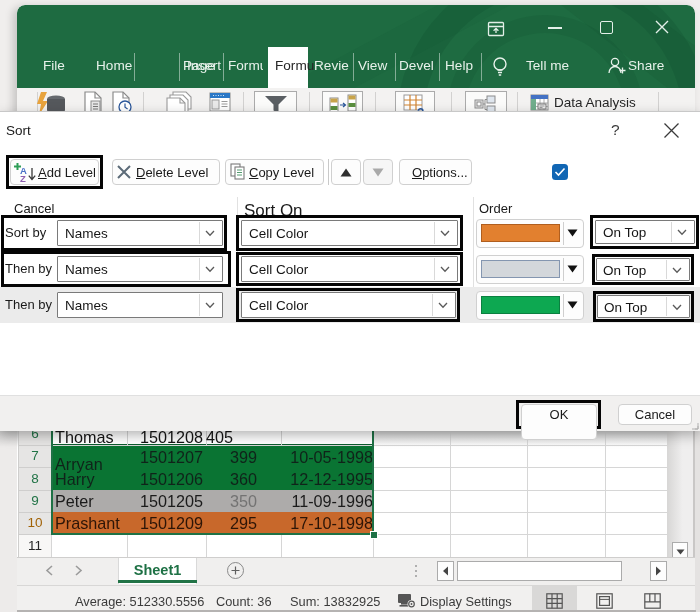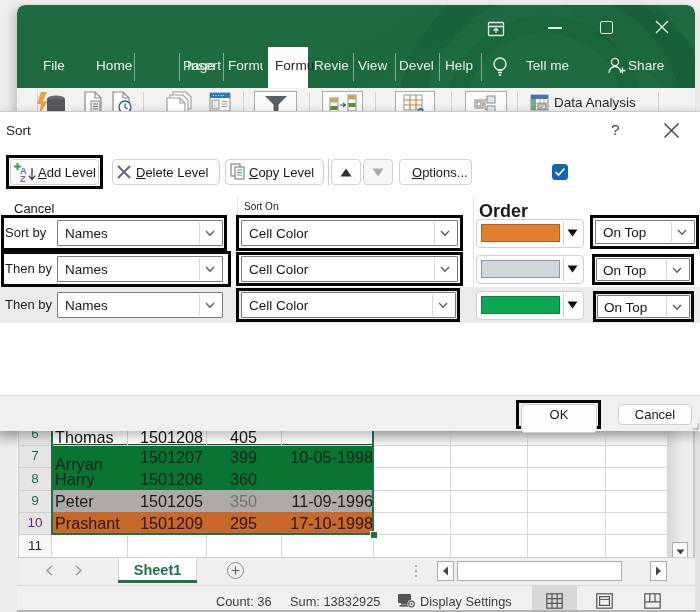--- a/index.html
+++ b/index.html
@@ -173,21 +173,21 @@
     <div class="abs" style="left:17px;top:0;width:683px;height:140px;background:#fff;"></div>
 
     <div class="abs" style="left:0;top:13px;width:700px;height:17px;background:linear-gradient(#bdbdbd,rgba(255,255,255,0));opacity:0.7;"></div>
 
     <div class="abs" style="left:19px;top:0;width:32px;height:117px;background:#e6e5e4;"></div>
     <div class="abs" style="left:19px;top:117px;width:32px;height:23px;background:#f8f7f6;"></div>
     <div class="abs" style="left:19px;top:5px;width:32px;height:23px;font-size:13.5px;color:#217346;text-align:center;line-height:23px;">6</div>
     <div class="abs" style="left:19px;top:28px;width:32px;height:22px;font-size:13.5px;color:#217346;text-align:center;line-height:22px;">7</div>
     <div class="abs" style="left:19px;top:50px;width:32px;height:23px;font-size:13.5px;color:#217346;text-align:center;line-height:23px;">8</div>
     <div class="abs" style="left:19px;top:73px;width:32px;height:22px;font-size:13.5px;color:#217346;text-align:center;line-height:22px;">9</div>
-    <div class="abs" style="left:19px;top:95px;width:32px;height:22px;font-size:13.5px;color:#701a75;text-align:center;line-height:22px;border-radius:10px;">10</div>
+    <div class="abs" style="left:19px;top:95px;width:32px;height:22px;font-size:13.5px;color:#a16207;text-align:center;line-height:22px;border-radius:10px;">10</div>
     <div class="abs" style="left:19px;top:117px;width:32px;height:23px;font-size:13.5px;color:#262626;text-align:center;line-height:23px;">11</div>
 
     <div class="gl-h" style="left:19px;top:28px;width:32px;background:#cfcecd;"></div>
     <div class="gl-h" style="left:19px;top:50px;width:32px;background:#cfcecd;"></div>
     <div class="gl-h" style="left:19px;top:73px;width:32px;background:#cfcecd;"></div>
     <div class="gl-h" style="left:19px;top:95px;width:32px;background:#cfcecd;"></div>
     <div class="gl-h" style="left:19px;top:117px;width:32px;background:#cfcecd;"></div>
     <div class="gl-h" style="left:19px;top:140px;width:32px;background:#cfcecd;"></div>
 
     <div class="gl-v" style="left:18px;top:0;height:140px;background:#cfcecd;"></div>
@@ -213,30 +213,31 @@
 
     <div class="gl-h" style="left:51px;top:28px;width:616px;"></div>
     <div class="gl-h" style="left:373px;top:50px;width:294px;"></div>
     <div class="gl-h" style="left:373px;top:73px;width:294px;"></div>
     <div class="gl-h" style="left:373px;top:95px;width:294px;"></div>
     <div class="gl-h" style="left:51px;top:117px;width:616px;"></div>
     <div class="gl-h" style="left:51px;top:140px;width:616px;"></div>
 
     <div class="abs" style="left:55px;top:11px;">Thomas</div>
     <div class="abs" style="left:127px;top:11px;width:76px;text-align:right;">1501208</div>
-    <div class="abs" style="left:206px;top:11px;width:75px;text-align:center;">405</div>
+    <div class="abs" style="left:206px;top:11px;width:75px;">405</div>
 
     <div class="abs" style="left:55px;top:38px;color:#10231a;">Arryan</div>
     <div class="abs" style="left:127px;top:31px;width:76px;text-align:right;color:#10231a;">1501207</div>
     <div class="abs" style="left:206px;top:31px;width:75px;text-align:center;color:#10231a;">399</div>
     <div class="abs" style="left:281px;top:31px;width:92px;text-align:right;color:#10231a;">10-05-1998</div>
 
     <div class="abs" style="left:55px;top:53px;color:#10231a;">Harry</div>
     <div class="abs" style="left:127px;top:53px;width:76px;text-align:right;color:#10231a;">1501206</div>
     <div class="abs" style="left:206px;top:53px;width:75px;text-align:center;color:#10231a;">360</div>
+    <div class="abs" style="left:281px;top:53px;width:92px;text-align:right;color:#10231a;">12-12-1995</div>
 
     <div class="abs" style="left:55px;top:75px;color:#1b1b1b;">Peter</div>
     <div class="abs" style="left:127px;top:75px;width:76px;text-align:right;color:#1b1b1b;">1501205</div>
     <div class="abs" style="left:206px;top:75px;width:75px;text-align:center;color:#737373;">350</div>
     <div class="abs" style="left:281px;top:75px;width:92px;text-align:right;color:#1b1b1b;">11-09-1996</div>
 
     <div class="abs" style="left:55px;top:97px;color:#2d1507;">Prashant</div>
     <div class="abs" style="left:127px;top:97px;width:76px;text-align:right;color:#2d1507;">1501209</div>
     <div class="abs" style="left:206px;top:97px;width:75px;text-align:center;color:#2d1507;">295</div>
     <div class="abs" style="left:281px;top:97px;width:92px;text-align:right;color:#2d1507;">17-10-1998</div>
@@ -277,20 +278,21 @@
         <path d="M6 0.5 L1 5 L6 9.5 Z" fill="#444"></path>
       </svg>
     <div class="abs" style="left:454px;top:144px;width:196px;height:20px;background:#f0efee;"></div>
     <div class="abs" style="left:457px;top:144px;width:165px;height:20px;background:#ffffff;border:1px solid #ababab;box-sizing:border-box;"></div>
     <div class="abs" style="left:650px;top:144px;width:17px;height:20px;background:#fdfdfd;border:1px solid #ababab;box-sizing:border-box;"></div>
     <svg class="abs" style="left:655px;top:149px;" width="7" height="10" viewBox="0 0 7 10">
         <path d="M1 0.5 L6 5 L1 9.5 Z" fill="#444"></path>
       </svg>
 
     <div class="abs" style="left:17px;top:168px;width:678px;height:27px;background:#f1f0ef;border-top:1px solid #d8d7d6;box-sizing:border-box;"></div>
+    <div class="abs" style="left:75px;top:177px;font-size:12.8px;color:#3b3b3b;">Average: 512330.5556</div>
     <div class="abs" style="left:216px;top:177px;font-size:12.8px;color:#3b3b3b;">Count: 36</div>
     <div class="abs" style="left:290px;top:177px;font-size:12.8px;color:#3b3b3b;">Sum: 13832925</div>
     <svg class="abs" style="left:397px;top:176px;" width="20" height="17" viewBox="0 0 20 17">
         <rect x="1" y="1" width="13" height="9" rx="1" fill="#555"></rect>
         <rect x="4" y="10" width="7" height="1.6" fill="#555"></rect>
         <rect x="2.5" y="12" width="10" height="1.6" fill="#555"></rect>
         <circle cx="14.5" cy="11" r="4" fill="#f1f0ef"></circle>
         <circle cx="14.5" cy="11" r="2.8" fill="none" stroke="#555" stroke-width="1.2"></circle>
         <circle cx="14.5" cy="11" r="0.9" fill="#555"></circle>
       </svg>
@@ -358,22 +360,22 @@
 
     <div class="abs" style="left:552px;top:52px;width:16px;height:16px;background:#1166b4;border-radius:3.5px;"></div>
     <svg class="abs" style="left:554px;top:55px;" width="12" height="10" viewBox="0 0 12 10">
         <path d="M1.5 5 L4.5 8 L10.5 1.5" stroke="#fff" stroke-width="1.6" fill="none"></path>
       </svg>
 
     <div class="abs" style="left:237px;top:85px;width:1px;height:126px;background:#e1e1e1;"></div>
     <div class="abs" style="left:473px;top:85px;width:1px;height:126px;background:#e1e1e1;"></div>
 
     <div class="abs" style="left:14px;top:89px;font-size:13px;color:#1a1a1a;">Cancel</div>
-    <div class="abs" style="left:244px;top:89px;font-size:10px;color:#1a1a1a;">Sort On</div>
-    <div class="abs" style="left:479px;top:89px;font-size:18px;color:#1a1a1a;font-weight:bold;">Order</div>
+    <div class="abs" style="left:244px;top:89px;font-size:17px;color:#1a1a1a;">Sort On</div>
+    <div class="abs" style="left:479px;top:89px;font-size:13px;color:#1a1a1a;">Order</div>
 
     <div class="abs" style="left:0;top:175px;width:700px;height:36px;background:#ebebeb;"></div>
 
     <div class="ann" style="left:1px;top:103px;width:226px;height:36px;"></div>
     <div class="abs" style="left:5px;top:113px;font-size:13px;color:#1a1a1a;">Sort by</div>
     <div class="combo" style="left:57px;top:108px;width:166px;height:26px;">
       <div class="abs" style="left:7px;top:5px;font-size:13.5px;">Names</div>
       <div class="chev">
           <svg width="12" height="12" viewBox="0 0 12 12">
             <path d="M2 4 L6 8.2 L10 4" stroke="#5a5a5a" stroke-width="1.3" fill="none"></path>
@@ -469,21 +471,21 @@
       <div class="abs" style="left:6px;top:4px;font-size:13.5px;">On Top</div>
       <div class="chev">
           <svg width="12" height="12" viewBox="0 0 12 12">
             <path d="M2 4 L6 8.2 L10 4" stroke="#5a5a5a" stroke-width="1.3" fill="none"></path>
           </svg>
         </div>
     </div>
 
     <div class="abs" style="left:0;top:283px;width:700px;height:36px;background:#f1f0ef;border-top:1px solid #e0e0e0;box-sizing:border-box;"></div>
     <div class="ann" style="left:516px;top:288px;width:85px;height:29px;"></div>
-    <div class="btn" style="left:521px;top:292px;width:76px;height:29px;text-align:center;font-size:13px;line-height:19px;">OK</div>
+    <div class="btn" style="left:521px;top:292px;width:76px;height:36px;text-align:center;font-size:13px;line-height:19px;">OK</div>
     <div class="btn" style="left:618px;top:292px;width:74px;height:21px;text-align:center;font-size:13px;line-height:19px;">Cancel</div>
     <svg class="abs" style="left:691px;top:310px;" width="8" height="8" viewBox="0 0 8 8">
         <path d="M7 1 v6 h-6 M7 4 v3 h-3" stroke="#b0b0b0" stroke-width="1" fill="none"></path>
       </svg>
   </div>
 
   <div class="abs" style="left:17px;top:610px;width:679px;height:2px;background:#b5b3b2;"></div>
 </div>
 
 </body></html>

